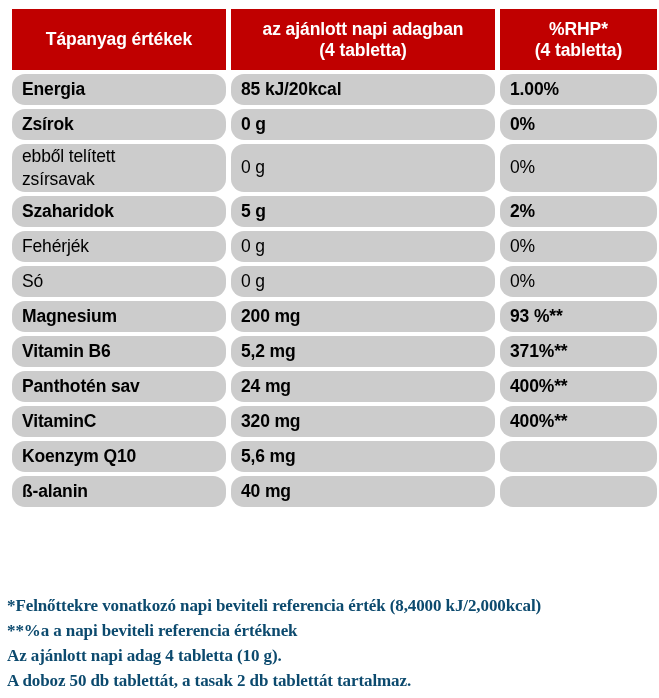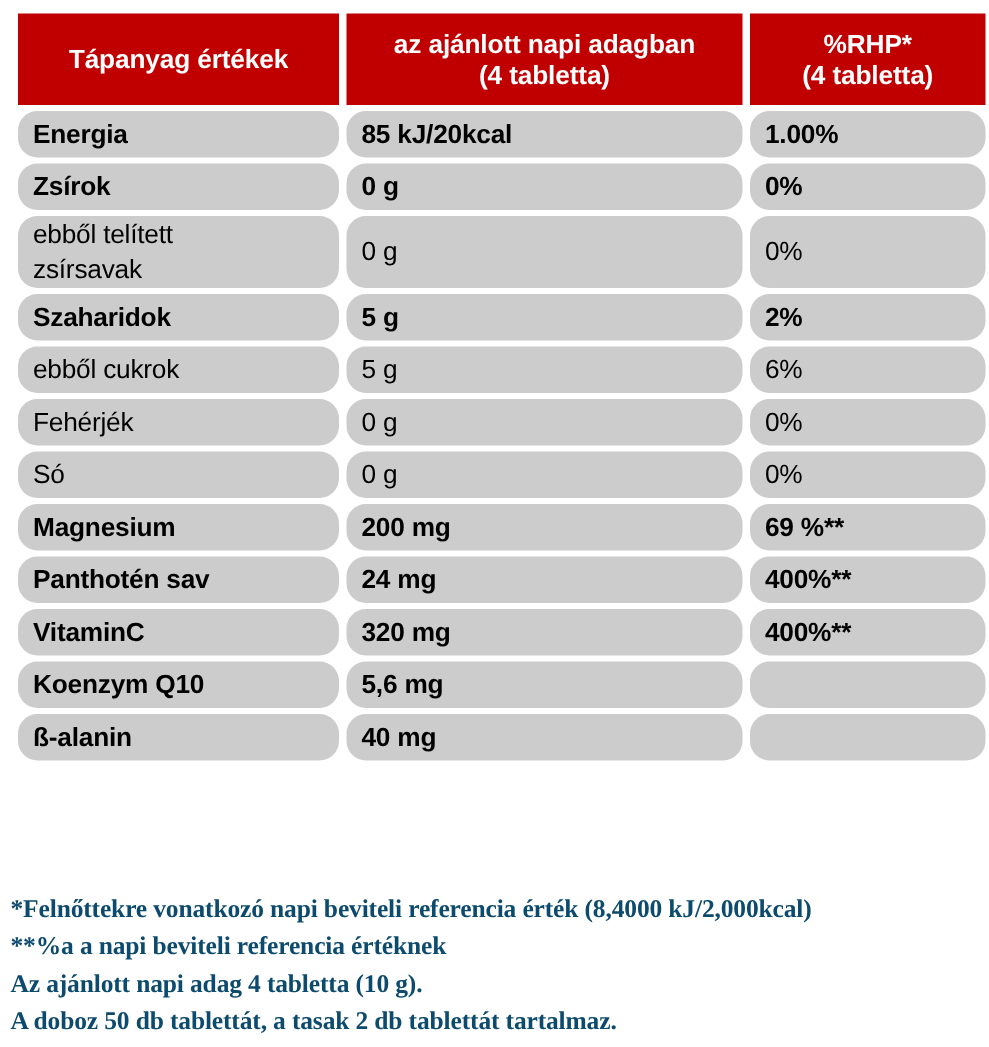--- a/index.html
+++ b/index.html
@@ -140,44 +140,44 @@
         <td class="cell-amount">0 g</td>
         <td class="cell-rhp">0%</td>
       </tr>
 
       <tr class="row-bold">
         <td class="cell-label">Szaharidok</td>
         <td class="cell-amount">5 g</td>
         <td class="cell-rhp">2%</td>
       </tr>
 
-      <tr class="row-normal">
-        <td class="cell-label">ebből cukrok</td>
-        <td class="cell-amount">5 g</td>
-        <td class="cell-rhp">6%</td>
-      </tr>
 
       <tr class="row-normal">
         <td class="cell-label">Fehérjék</td>
         <td class="cell-amount">0 g</td>
         <td class="cell-rhp">0%</td>
       </tr>
 
       <tr class="row-normal">
         <td class="cell-label">Só</td>
         <td class="cell-amount">0 g</td>
         <td class="cell-rhp">0%</td>
       </tr>
 
       <tr class="row-bold">
         <td class="cell-label">Magnesium</td>
         <td class="cell-amount">200 mg</td>
-        <td class="cell-rhp">69 %**</td>
-      </tr>
-
+        <td class="cell-rhp">93 %**</td>
+      </tr>
+
+      <tr class="row-bold">
+        <td class="cell-label">Vitamin B6</td>
+        <td class="cell-amount">5,2 mg</td>
+        <td class="cell-rhp">371%**</td>
+      </tr>
 
       <tr class="row-bold">
         <td class="cell-label">Panthotén sav</td>
         <td class="cell-amount">24 mg</td>
         <td class="cell-rhp">400%**</td>
       </tr>
 
       <tr class="row-bold">
         <td class="cell-label">VitaminC</td>
         <td class="cell-amount">320 mg</td>

